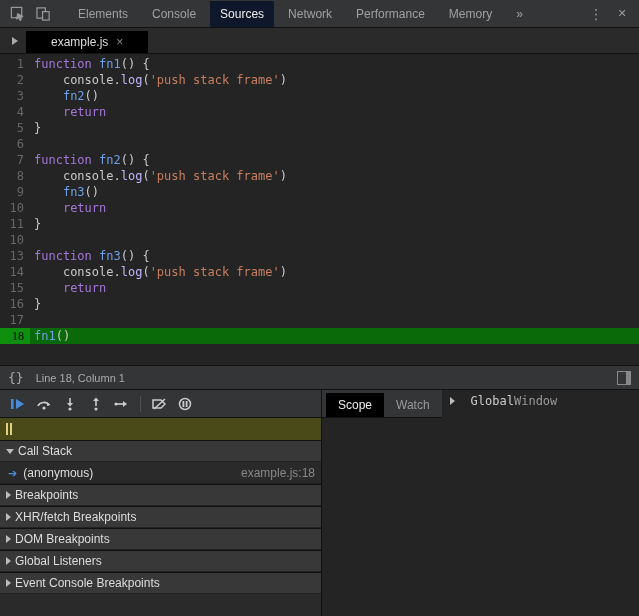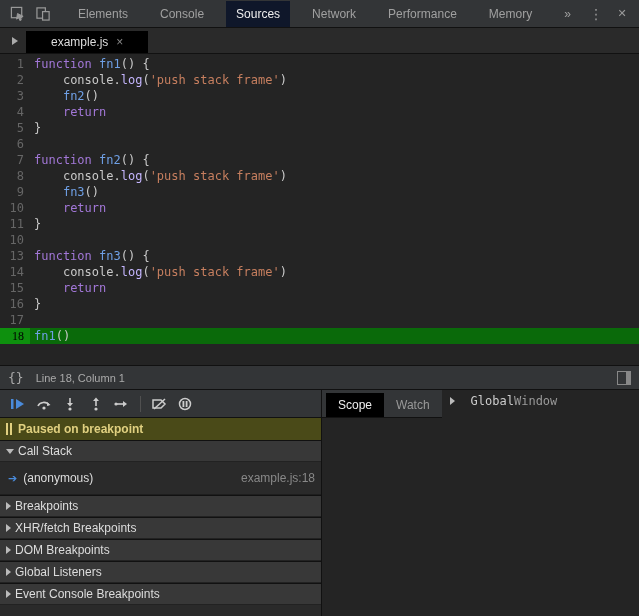--- a/index.html
+++ b/index.html
@@ -17,21 +17,21 @@
     height: 28px;
     display: flex;
     align-items: center;
     background: #333537;
     border-bottom: 1px solid #111;
     padding: 0 6px;
     gap: 4px;
   }
   .toolbar .ticon { width: 22px; height: 22px; display:flex; align-items:center; justify-content:center; color:#999; }
   .toolbar .ticon svg { stroke:#999; }
-  .tabs { display:flex; gap:12px; margin-left:10px; flex:1; }
+  .tabs { display:flex; gap:4px; margin-left:10px; flex:1; }
   .tab {
     padding: 6px 10px;
     color: #a0a0a0;
     font-size: 12px;
   }
   .tab.active { background:#0f172a; color:#eee; }
   .toolbar .right { display:flex; gap:4px; align-items:center; color:#999; }
   
   .filetabrow {
     height: 26px;
@@ -145,21 +145,21 @@
     padding:0 6px;
     font-size:12px;
     border-bottom:1px solid #222;
     border-top:1px solid #111;
   }
   .tri { display:inline-block; width:0;height:0; }
   .tri.down { border-left:4px solid transparent; border-right:4px solid transparent; border-top:5px solid #bbb; }
   .tri.right { border-top:4px solid transparent; border-bottom:4px solid transparent; border-left:5px solid #bbb; }
   .stack-row {
     background:#2a2a2a;
-    height:33px;
+    height:22px;
     display:flex;
     align-items:center;
     justify-content:space-between;
     padding:0 6px 0 8px;
     font-size:12px;
     color:#ddd;
     border-bottom:1px solid #1e1e1e;
   }
   .stack-row .marker { color:#4a8bdb; margin-right:6px; font-size:11px;}
   .stack-row .loc { color:#888; }
@@ -329,21 +329,20 @@
       <span class="dbtn">
         <svg width="14" height="14" viewBox="0 0 14 14">
             <circle cx="7" cy="7" r="5.5" fill="none" stroke="#ccc" stroke-width="1.5"></circle>
             <rect x="4.5" y="4" width="1.8" height="6" fill="#ccc"></rect>
             <rect x="7.7" y="4" width="1.8" height="6" fill="#ccc"></rect>
           </svg>
       </span>
     </div>
     <div class="paused-bar">
       <span class="pipe"></span>
-      <span>Paused on breakpoint</span>
     </div>
     <div class="section-header">
       <span class="tri down"></span>
       <span>Call Stack</span>
     </div>
     <div class="stack-row">
       <span><span class="marker">➔</span><span>(anonymous)</span></span>
       <span class="loc">example.js:18</span>
     </div>
     <div class="section-header">

